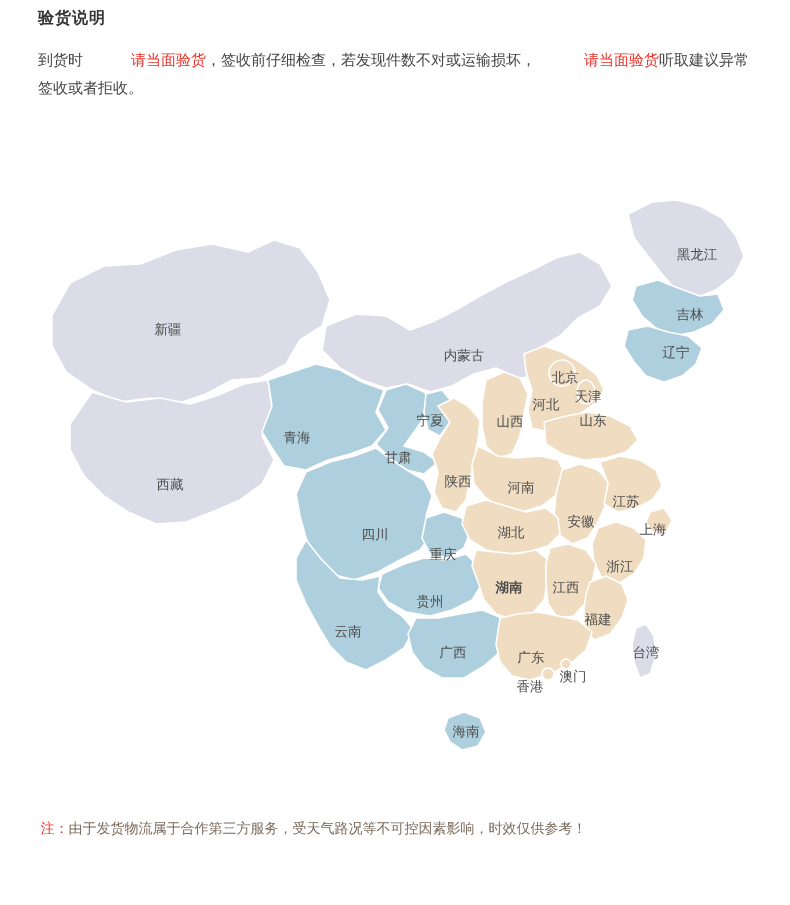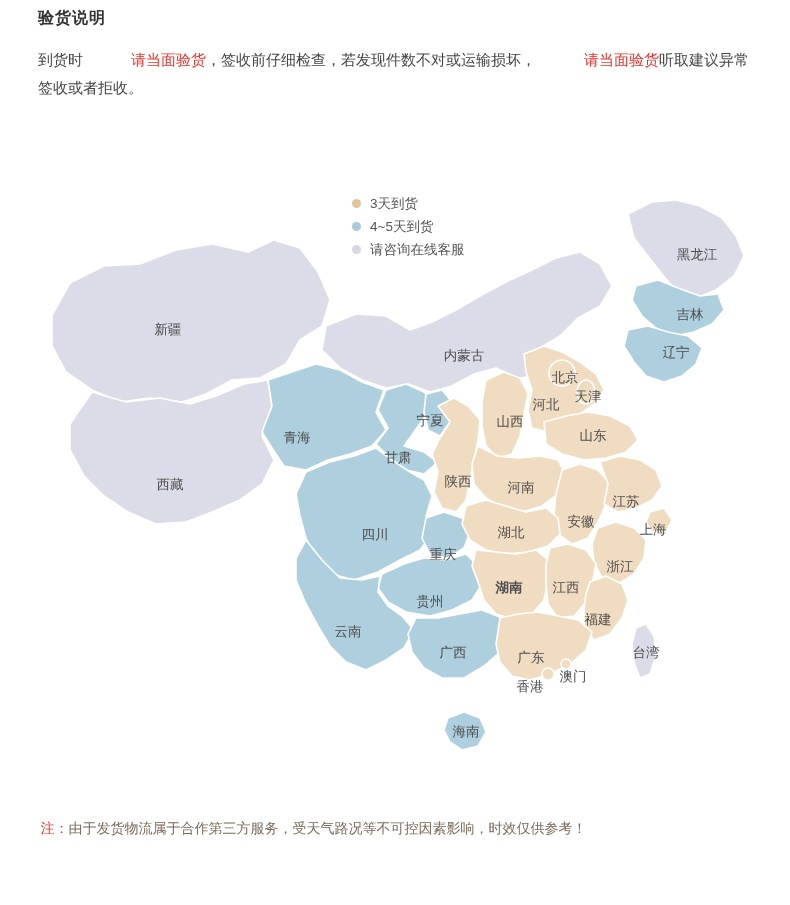--- a/index.html
+++ b/index.html
@@ -108,34 +108,20 @@
 <body>
 
 <div class="page">
 
   <div class="title">验货说明</div>
 
   <div class="intro">
     <span>到货时</span><span class="hl">请当面验货</span><span>，签收前仔细检查，若发现件数不对或运输损坏，</span><span class="hl">请当面验货</span><span>听取建议异常签收或者拒收。</span>
   </div>
 
-  <div class="legend">
-    <div class="legend-row">
-      <span class="legend-dot" style="background:#e2c49c"></span>
-      <span class="legend-label">3天到货</span>
-    </div>
-    <div class="legend-row">
-      <span class="legend-dot" style="background:#a9cbdb"></span>
-      <span class="legend-label">4~5天到货</span>
-    </div>
-    <div class="legend-row">
-      <span class="legend-dot" style="background:#d6d6e4"></span>
-      <span class="legend-label">请咨询在线客服</span>
-    </div>
-  </div>
 
   <div class="map-wrap">
     <svg width="790" height="640" viewBox="0 0 790 640">
       <g stroke="#ffffff" stroke-width="1.6" stroke-linejoin="round">
 
         <path fill="#dcdce8" d="M52 175 L70 143 L104 126 L140 124 L176 110 L212 104 L248 112 L274 100 L300 108 L318 132 L330 160 L322 186 L300 200 L286 224 L260 238 L232 240 L206 254 L182 262 L150 258 L120 262 L92 250 L66 232 L52 206 Z"></path>
 
         <path fill="#dcdce8" d="M92 252 L126 262 L160 258 L190 264 L216 256 L244 244 L268 240 L272 268 L262 296 L274 320 L262 344 L240 360 L212 372 L186 382 L156 384 L128 372 L104 356 L84 336 L70 310 L70 284 Z"></path>
 
         <path fill="#dcdce8" d="M326 186 L356 174 L386 176 L410 190 L432 182 L456 170 L480 156 L506 142 L532 130 L556 118 L580 112 L600 124 L612 146 L600 166 L578 178 L560 196 L540 208 L556 222 L540 236 L518 238 L496 228 L474 234 L452 246 L430 252 L408 244 L386 248 L362 240 L340 228 L322 210 Z"></path>
@@ -207,21 +193,21 @@
     <div class="prov-label" style="left:697px; top:115px;">黑龙江</div>
     <div class="prov-label" style="left:690px; top:175px;">吉林</div>
     <div class="prov-label" style="left:676px; top:213px;">辽宁</div>
     <div class="prov-label" style="left:168px; top:190px;">新疆</div>
     <div class="prov-label" style="left:464px; top:216px;">内蒙古</div>
     <div class="prov-label" style="left:565px; top:238px;">北京</div>
     <div class="prov-label" style="left:588px; top:257px;">天津</div>
     <div class="prov-label" style="left:546px; top:265px;">河北</div>
     <div class="prov-label" style="left:430px; top:281px;">宁夏</div>
     <div class="prov-label" style="left:510px; top:282px;">山西</div>
-    <div class="prov-label" style="left:593px; top:296px;">山东</div>
+    <div class="prov-label" style="left:593px; top:281px;">山东</div>
     <div class="prov-label" style="left:297px; top:298px;">青海</div>
     <div class="prov-label" style="left:398px; top:318px;">甘肃</div>
     <div class="prov-label" style="left:458px; top:342px;">陕西</div>
     <div class="prov-label" style="left:521px; top:348px;">河南</div>
     <div class="prov-label" style="left:626px; top:362px;">江苏</div>
     <div class="prov-label" style="left:170px; top:345px;">西藏</div>
     <div class="prov-label" style="left:581px; top:382px;">安徽</div>
     <div class="prov-label" style="left:653px; top:390px;">上海</div>
     <div class="prov-label" style="left:511px; top:393px;">湖北</div>
     <div class="prov-label" style="left:375px; top:395px;">四川</div>

